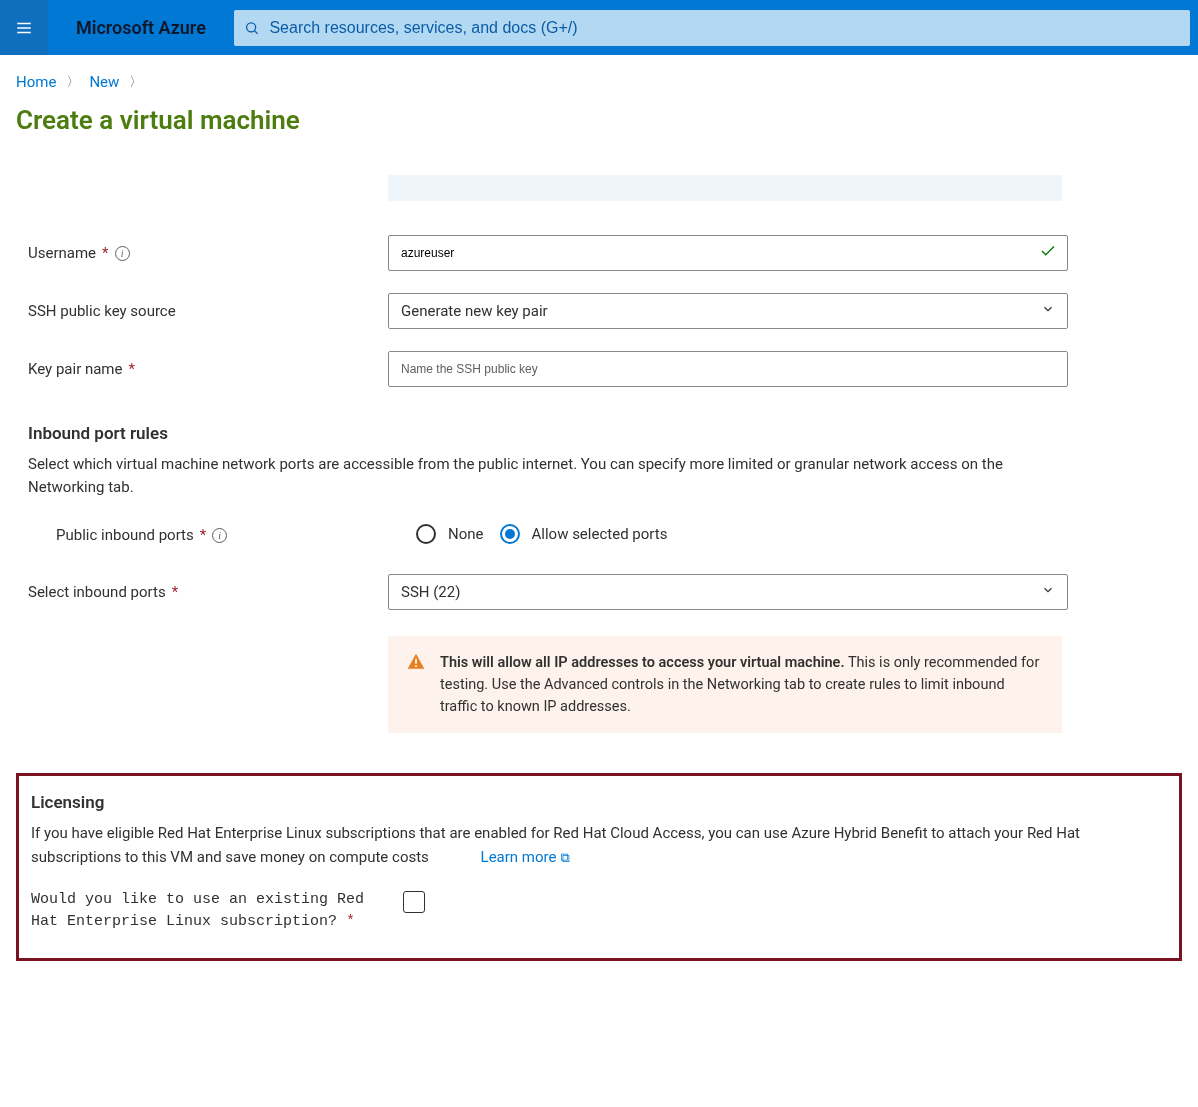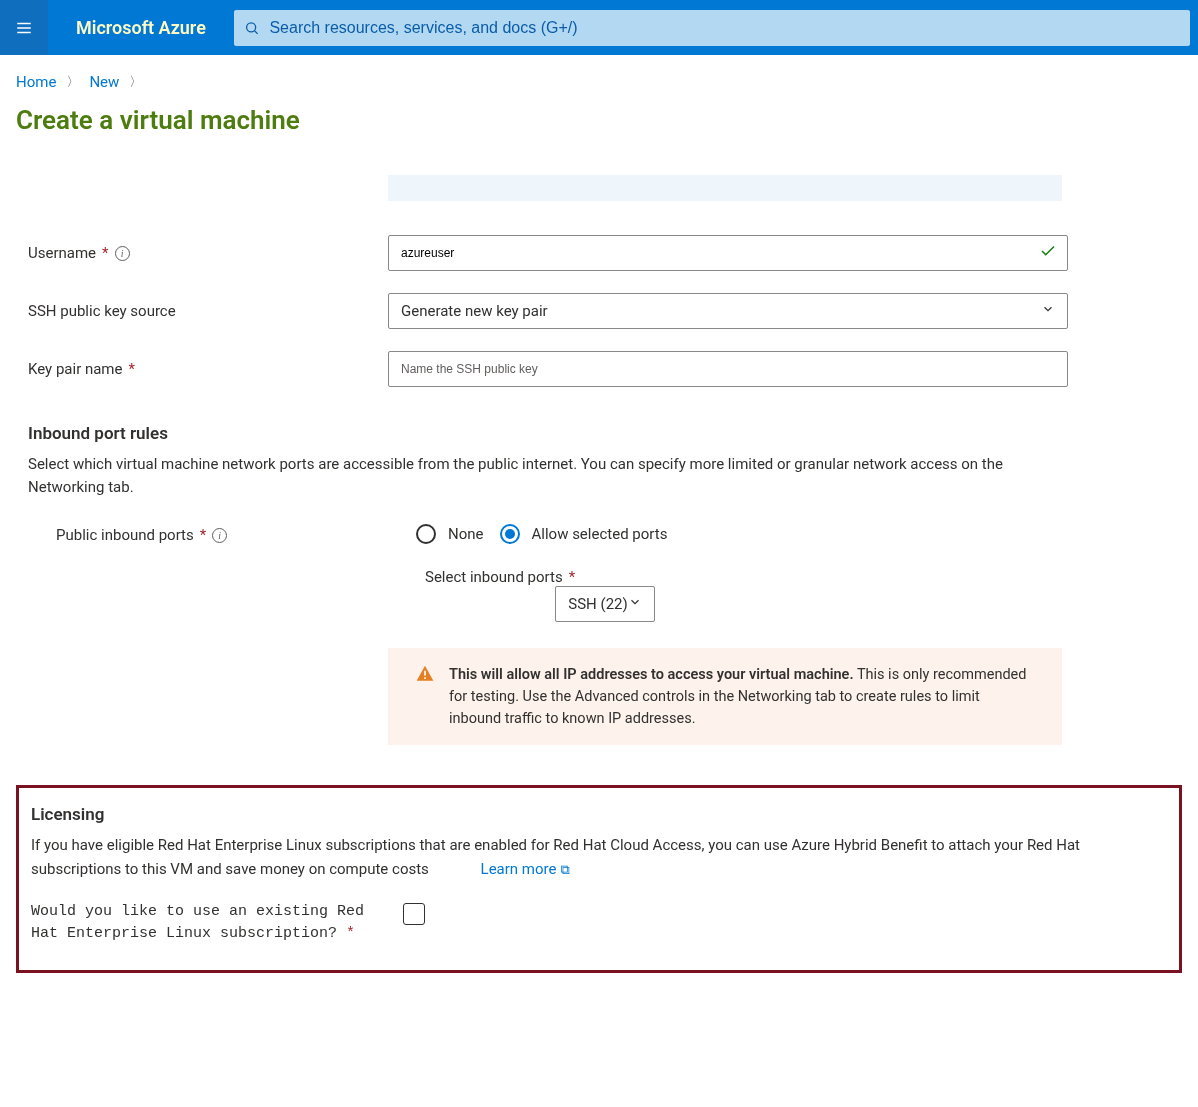--- a/index.html
+++ b/index.html
@@ -21,21 +21,21 @@
     width: 48px;
     height: 55px;
     display:flex;
     align-items:center;
     justify-content:center;
     background: #106ebe;
     cursor: pointer;
   }
   .hamburger svg { width: 18px; height: 18px; stroke: #fff; }
   .brand {
-    color: #fef9c3;
+    color: #0f172a;
     font-size: 18px;
     font-weight: 600;
     padding: 0 28px;
     white-space: nowrap;
   }
   .searchbox {
     flex: 1;
     display: flex;
     align-items: center;
     background: #b3d9f2;
@@ -152,21 +152,21 @@
   }
   .radio-item.selected .radio-circle { border-color:#0078d4; }
   .radio-dot {
     width:10px;height:10px;border-radius:50%;background:#0078d4;display:none;
   }
   .radio-item.selected .radio-dot { display:block; }
   .radio-label { font-size:15px; }
   
   .callout {
     background:#fdf3ec;
-    padding:16px 27px;
+    padding:16px 18px;
     display:flex;
     gap:14px;
     margin-left:360px;
     margin-right:120px;
     margin-top:26px;
     margin-bottom:40px;
     line-height:1.5;
     font-size:14.5px;
   }
   .callout-icon { flex-shrink:0; }
@@ -291,21 +291,21 @@
           <div class="radio-item selected">
             <span class="radio-circle">
                 <span class="radio-dot"></span>
               </span>
             <span class="radio-label">Allow selected ports</span>
           </div>
         </div>
       </div>
     </div>
 
-    <div class="form-row" style="margin-top:24px;flex-direction:column;">
+    <div class="form-row" style="margin-top:30px;">
       <div class="label-col">
         <span>Select inbound ports</span>
         <span class="req">*</span>
       </div>
       <div class="control-col">
         <div class="select-box">
           <span class="sel-value">SSH (22)</span>
           <span class="select-arrow">
             <svg viewBox="0 0 24 24" fill="none" stroke-width="2">
                 <polyline points="6 9 12 15 18 9"></polyline>

